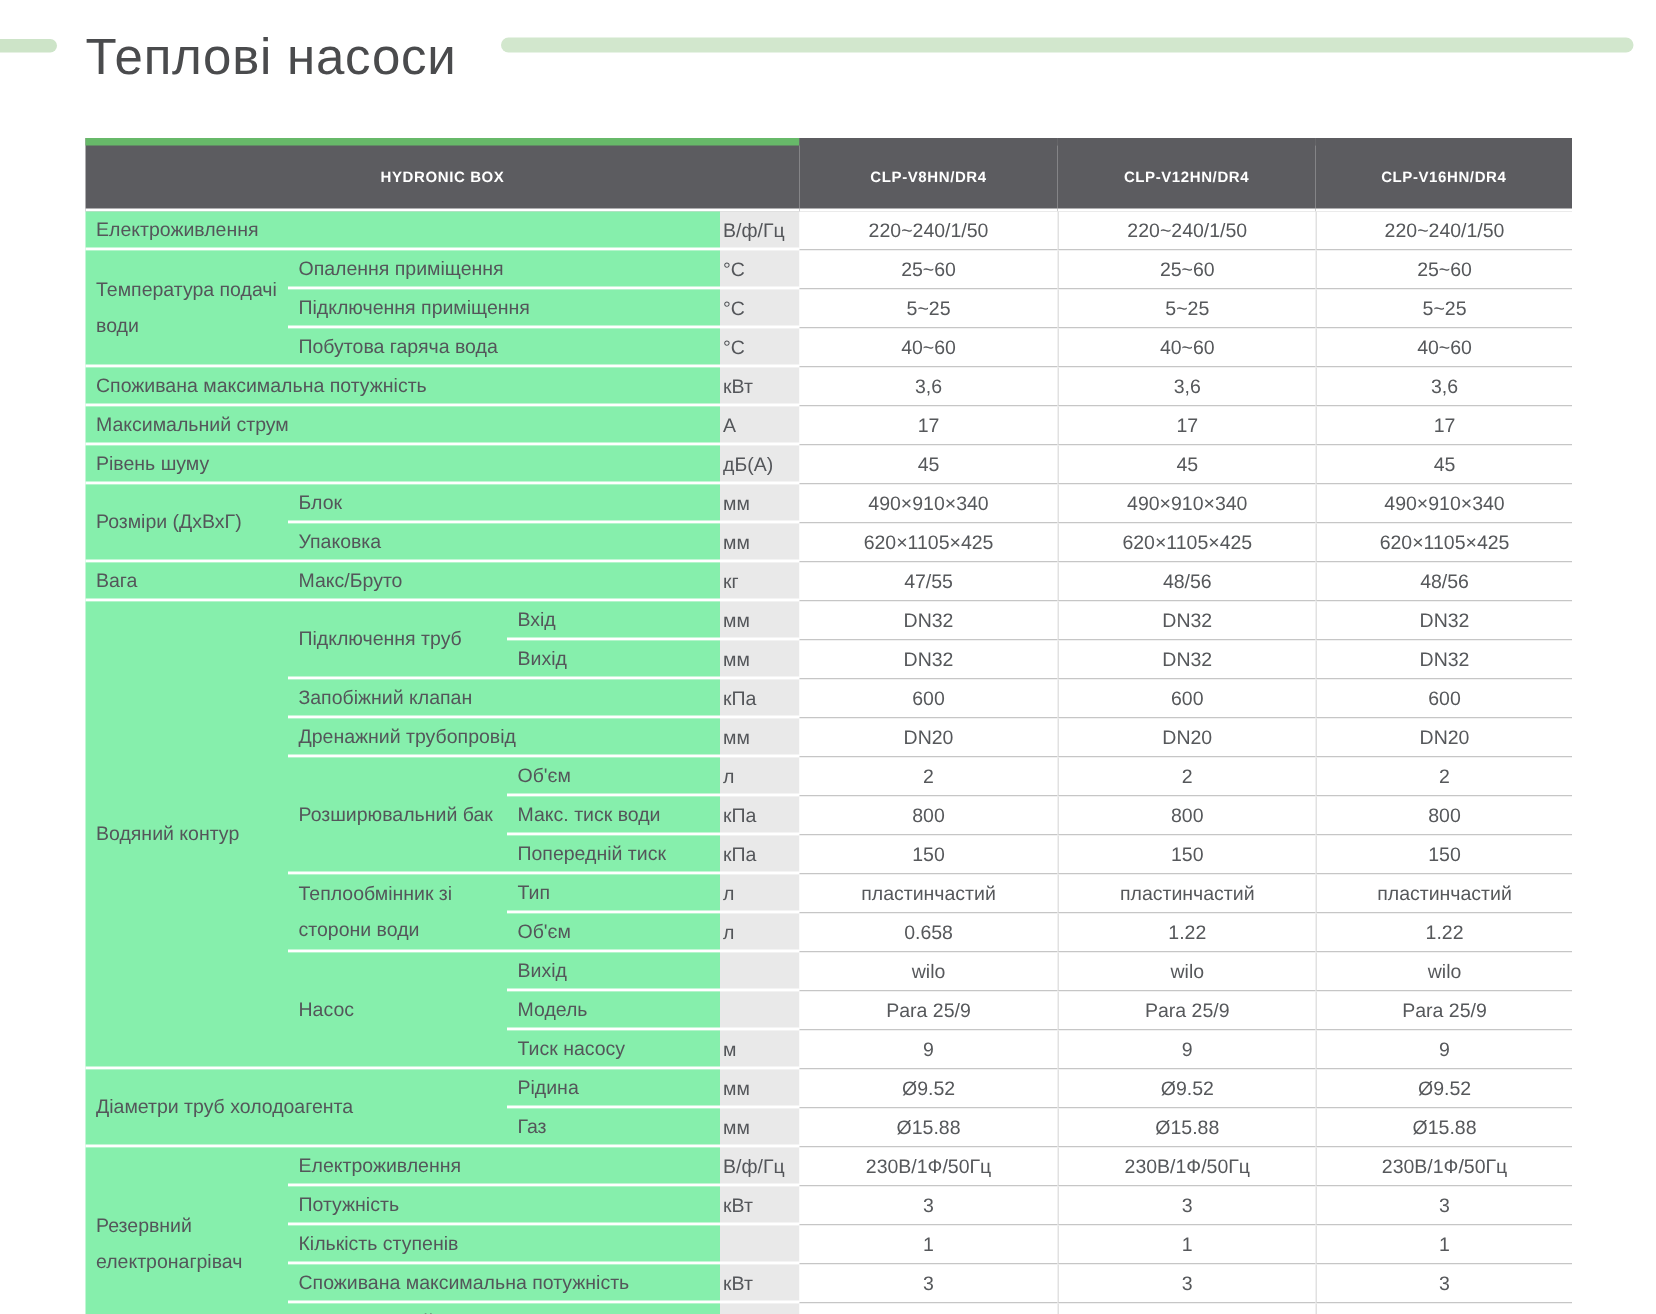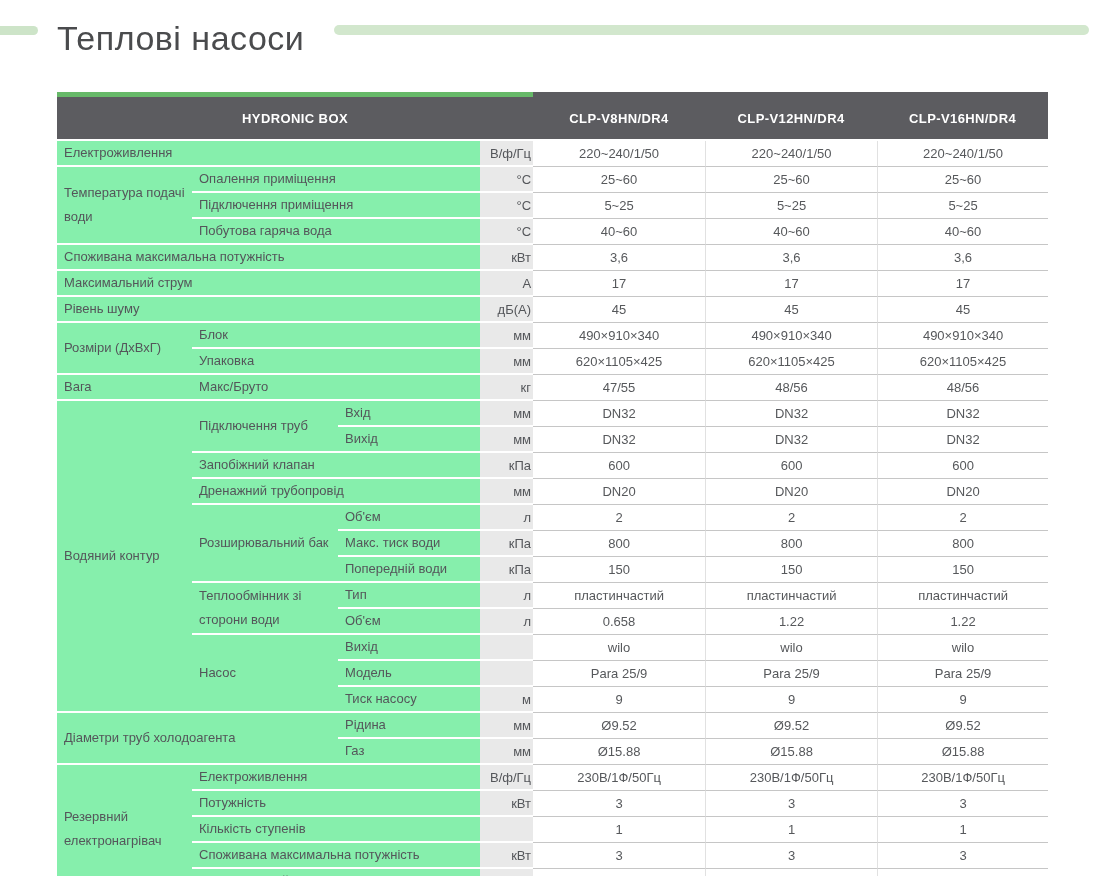--- a/index.html
+++ b/index.html
@@ -13,34 +13,34 @@
   .dash-left{width:38px;height:9px;background:#cde4c8;border-radius:0 5px 5px 0;flex:0 0 auto;}
   .page-title{font-size:34px;font-weight:500;color:#4a4b4d;margin:16px 0 0 19px;letter-spacing:0.5px;white-space:nowrap;}
   .dash-right{flex:1;height:10px;background:#d2e7cd;border-radius:5px;margin-left:30px;margin-right:15px;}
   
   table.specs{
     border-collapse:separate;border-spacing:0;table-layout:fixed;
     width:991px;margin:36px 56px 0 57px;
   }
   td,th{box-sizing:content-box;overflow:hidden;}
   th{
-    background:#5c5c60;color:#ffffff;font-size:13px;font-weight:bold;
+    background:#5c5c60;color:#ffffff;font-size:10px;font-weight:bold;
     letter-spacing:0.4px;text-align:center;height:42px;padding:0 4px;
     border-bottom:2px solid #ffffff;
   }
   th.th-label{border-top:5px solid #67b969;}
   th.th-prod{border-top:5px solid #5c5c60;}
   td{height:22px;font-size:13px;}
   td.cat,td.sub,td.lbl{
     background:#86efac;color:#54565a;text-align:left;
     padding:0 4px 0 7px;border-bottom:2px solid #ffffff;
     vertical-align:middle;line-height:24px;
   }
   td.unit{
-    background:#e9e9e9;color:#54565a;text-align:right;
+    background:#e9e9e9;color:#54565a;text-align:left;
     padding:0 2px;border-bottom:2px solid #ffffff;vertical-align:middle;
   }
   td.val{
     background:#ffffff;color:#56585b;text-align:center;
     padding:0 4px;border-bottom:1px solid #c6c6c6;vertical-align:middle;
   }
   td.vm{border-left:1px solid #e1e1e1;}
 </style>
 </head>
 <body>
@@ -186,21 +186,21 @@
     <td class="val vm">2</td>
   </tr>
   <tr>
     <td class="lbl">Макс. тиск води</td>
     <td class="unit">кПа</td>
     <td class="val">800</td>
     <td class="val vm">800</td>
     <td class="val vm">800</td>
   </tr>
   <tr>
-    <td class="lbl">Попередній води</td>
+    <td class="lbl">Попередній тиск</td>
     <td class="unit">кПа</td>
     <td class="val">150</td>
     <td class="val vm">150</td>
     <td class="val vm">150</td>
   </tr>
   <tr>
     <td class="sub" rowspan="2">Теплообмінник зі сторони води</td>
     <td class="lbl">Тип</td>
     <td class="unit">л</td>
     <td class="val">пластинчастий</td>

